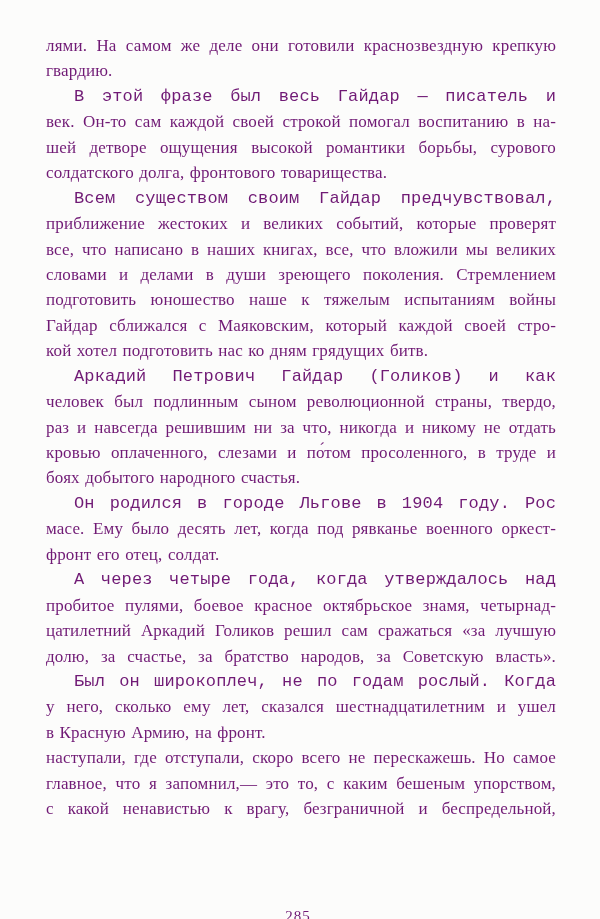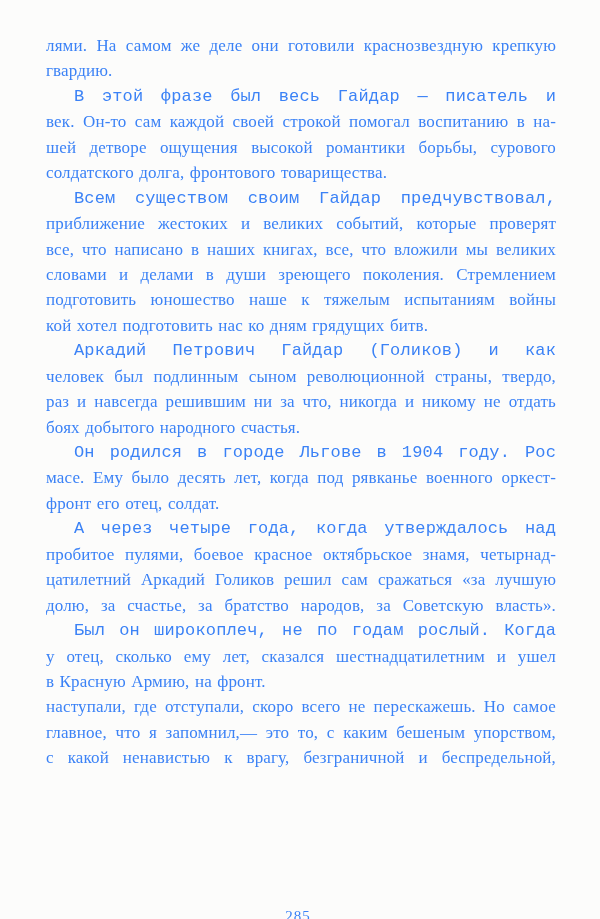--- a/index.html
+++ b/index.html
@@ -6,21 +6,21 @@
     margin: 0;
     padding: 0;
     background: #e8e8e6;
   }
   .page {
     position: relative;
     width: 600px;
     height: 919px;
     margin: 0 auto;
     background: #fcfcfb;
-    color: #3b82f6;
+    color: #701a75;
     font-family: "Liberation Serif", "DejaVu Serif", serif;
     overflow: hidden;
   }
   .text-block {
     position: absolute;
     top: 33px;
     left: 46px;
     width: 510px;
   }
   .line {
@@ -59,33 +59,35 @@
       <div class="line">гвардию.</div>
       <div class="line indent fill">В этой фразе был весь Гайдар — писатель и военный чело-</div>
       <div class="line fill">век. Он-то сам каждой своей строкой помогал воспитанию в на-</div>
       <div class="line fill">шей детворе ощущения высокой романтики борьбы, сурового</div>
       <div class="line">солдатского долга, фронтового товарищества.</div>
       <div class="line indent fill">Всем существом своим Гайдар предчувствовал, ощущал</div>
       <div class="line fill">приближение жестоких и великих событий, которые проверят</div>
       <div class="line fill">все, что написано в наших книгах, все, что вложили мы великих</div>
       <div class="line fill">словами и делами в души зреющего поколения. Стремлением</div>
       <div class="line fill">подготовить юношество наше к тяжелым испытаниям войны</div>
+      <div class="line fill">Гайдар сближался с Маяковским, который каждой своей стро-</div>
       <div class="line">кой хотел подготовить нас ко дням грядущих битв.</div>
       <div class="line indent fill">Аркадий Петрович Гайдар (Голиков) и как писатель и как</div>
       <div class="line fill">человек был подлинным сыном революционной страны, твердо,</div>
       <div class="line fill">раз и навсегда решившим ни за что, никогда и никому не отдать</div>
+      <div class="line fill">кровью оплаченного, слезами и по́том просоленного, в труде и</div>
       <div class="line">боях добытого народного счастья.</div>
       <div class="line indent fill">Он родился в городе Льгове в 1904 году. Рос потом в Арза-</div>
       <div class="line fill">масе. Ему было десять лет, когда под рявканье военного оркест-</div>
       <div class="line">фронт его отец, солдат.</div>
       <div class="line indent fill">А через четыре года, когда утверждалось над нашей землей</div>
       <div class="line fill">пробитое пулями, боевое красное октябрьское знамя, четырнад-</div>
       <div class="line fill">цатилетний Аркадий Голиков решил сам сражаться «за лучшую</div>
       <div class="line fill">долю, за счастье, за братство народов, за Советскую власть».</div>
       <div class="line indent fill">Был он широкоплеч, не по годам рослый. Когда спросили</div>
-      <div class="line fill">у отец, сколько ему лет, сказался шестнадцатилетним и ушел</div>
+      <div class="line fill">у него, сколько ему лет, сказался шестнадцатилетним и ушел</div>
       <div class="line">в Красную Армию, на фронт.</div>
       <div class="line fill">наступали, где отступали, скоро всего не перескажешь. Но самое</div>
       <div class="line fill">главное, что я запомнил,— это то, с каким бешеным упорством,</div>
       <div class="line fill">с какой ненавистью к врагу, безграничной и беспредельной,</div>
     </div>
   <div class="page-number">285</div>
 </div>
 
 </body></html>

